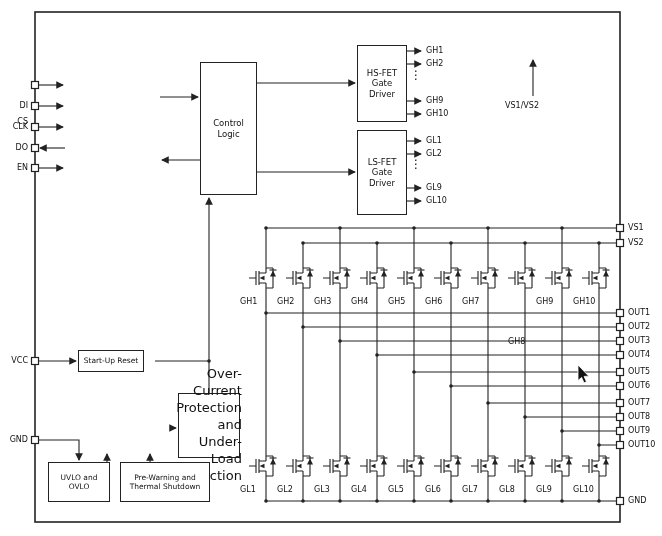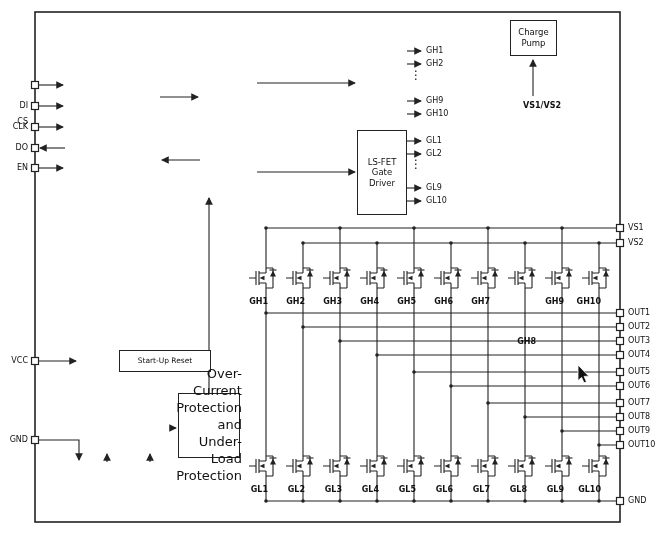--- a/index.html
+++ b/index.html
@@ -1,21 +1,21 @@
 <!DOCTYPE html>
 <html><head>
 <meta charset="utf-8">
 <style>
   html,body { margin:0; padding:0; background:#ffffff; }
   #stage { position:relative; width:662px; height:536px; background:#ffffff; overflow:hidden;
            font-family:"DejaVu Sans", sans-serif; }
   svg { position:absolute; left:0; top:0; }
   .lbl { position:absolute; font-size:8px; color:#111; line-height:11px; white-space:nowrap; }
   .r { text-align:right; }
-  .c { text-align:right;font-weight:bold; }
+  .c { text-align:left; }
   .block { position:absolute; box-sizing:border-box; border:1.3px solid #222; background:#fff;
            display:flex; align-items:center; justify-content:center; text-align:center;
            font-size:8.5px; color:#111; line-height:1.25; padding:1px 2px; }
   .f75 { font-size:7.5px; }
   .f68 { font-size:13px; line-height:1.3;text-align:right; }
   .dots { position:absolute; font-size:12px; color:#111; line-height:7px; letter-spacing:0; }
 </style>
 </head>
 <body>
 
@@ -165,31 +165,40 @@
     <rect x="616.5" y="427.5" width="7" height="7"></rect>
     <rect x="616.5" y="441.5" width="7" height="7"></rect>
     <rect x="616.5" y="497.5" width="7" height="7"></rect>
   </g>
 
   <g transform="translate(578,365)">
     <path d="M0,0 L0,15.5 L3.6,12.4 L6.0,17.8 L8.5,16.7 L6.1,11.4 L10.8,11.2 Z" fill="#111" stroke="#fff" stroke-width="0.8"></path>
   </g>
 </svg>
 
+<div class="block" style="left:200px; top:62px; width:57px; height:133px;">
+      <span>Control Logic</span>
+    </div>
+<div class="block" style="left:357px; top:45px; width:50px; height:77px;">
+      <span>HS-FET Gate Driver</span>
+    </div>
 <div class="block" style="left:357px; top:130px; width:50px; height:85px;">
       <span>LS-FET Gate Driver</span>
     </div>
-<div class="block" style="left:510px; top:20px; width:47px; height:36px;">
-      <span>Charge Pump</span>
-    </div>
-<div class="block f75" style="left:78px; top:350px; width:92px; height:22px;margin-left:41px;">
+<div class="block f75" style="left:78px; top:350px; width:66px; height:22px;">
       <span>Start-Up Reset</span>
     </div>
 <div class="block f68" style="left:178px; top:393px; width:62px; height:65px;">
       <span>Over-Current Protection and Under-Load Protection</span>
+    </div>
+<div class="block f75" style="left:48px; top:462px; width:62px; height:40px;">
+      <span>UVLO and OVLO</span>
+    </div>
+<div class="block f75" style="left:120px; top:462px; width:90px; height:40px;">
+      <span>Pre-Warning and Thermal Shutdown</span>
     </div>
 
 <div class="lbl r" style="left:2px; top:80px; width:26px;margin-top:36px;">CS</div>
 <div class="lbl r" style="left:2px; top:100px; width:26px;">DI</div>
 <div class="lbl r" style="left:2px; top:121px; width:26px;">CLK</div>
 <div class="lbl r" style="left:2px; top:142px; width:26px;">DO</div>
 <div class="lbl r" style="left:2px; top:162px; width:26px;">EN</div>
 <div class="lbl r" style="left:2px; top:355px; width:26px;">VCC</div>
 <div class="lbl r" style="left:2px; top:434px; width:26px;">GND</div>
 

